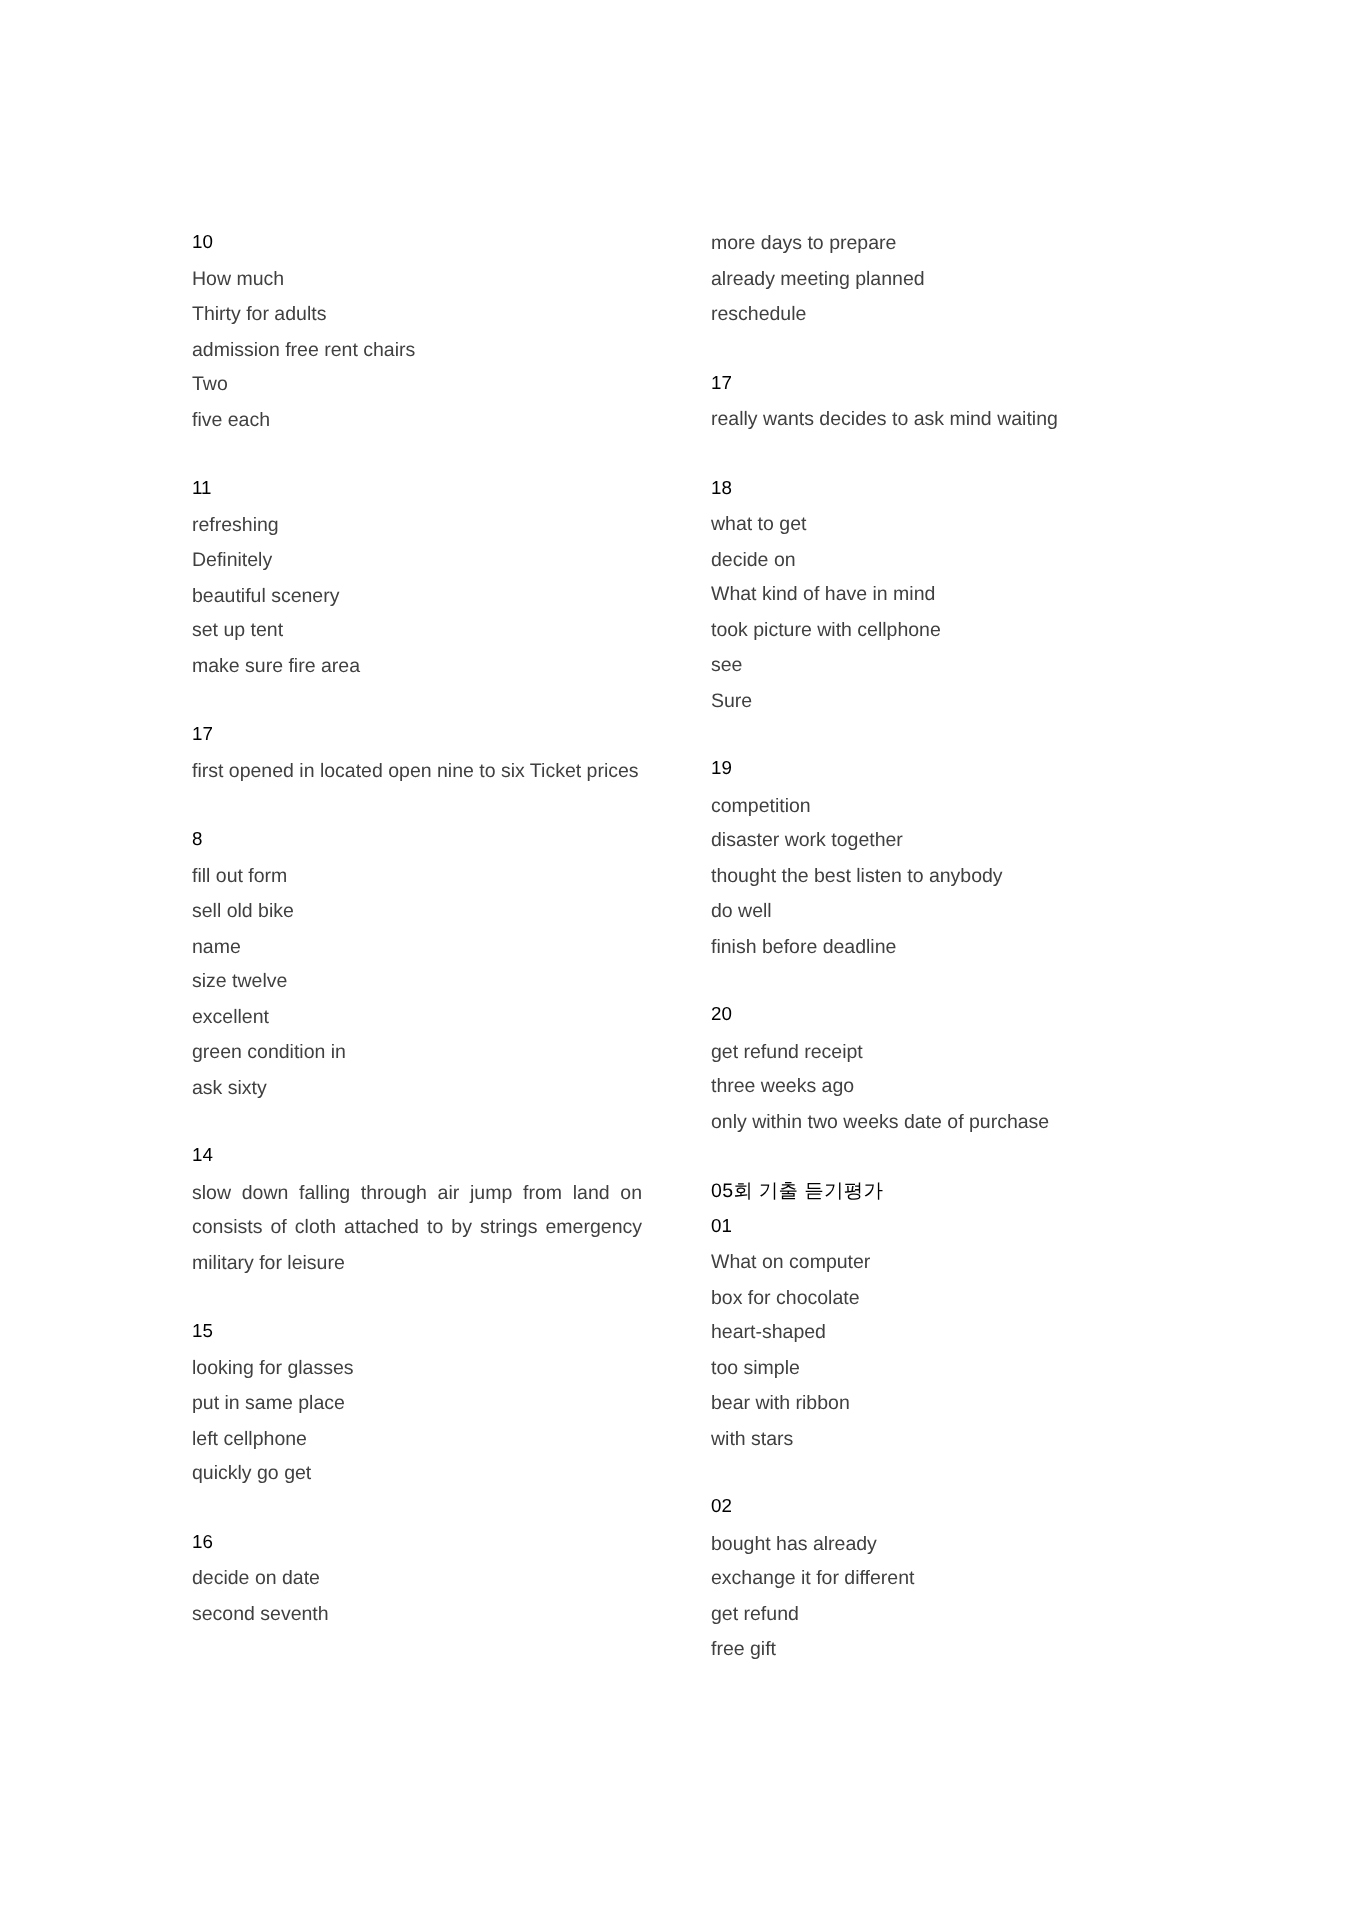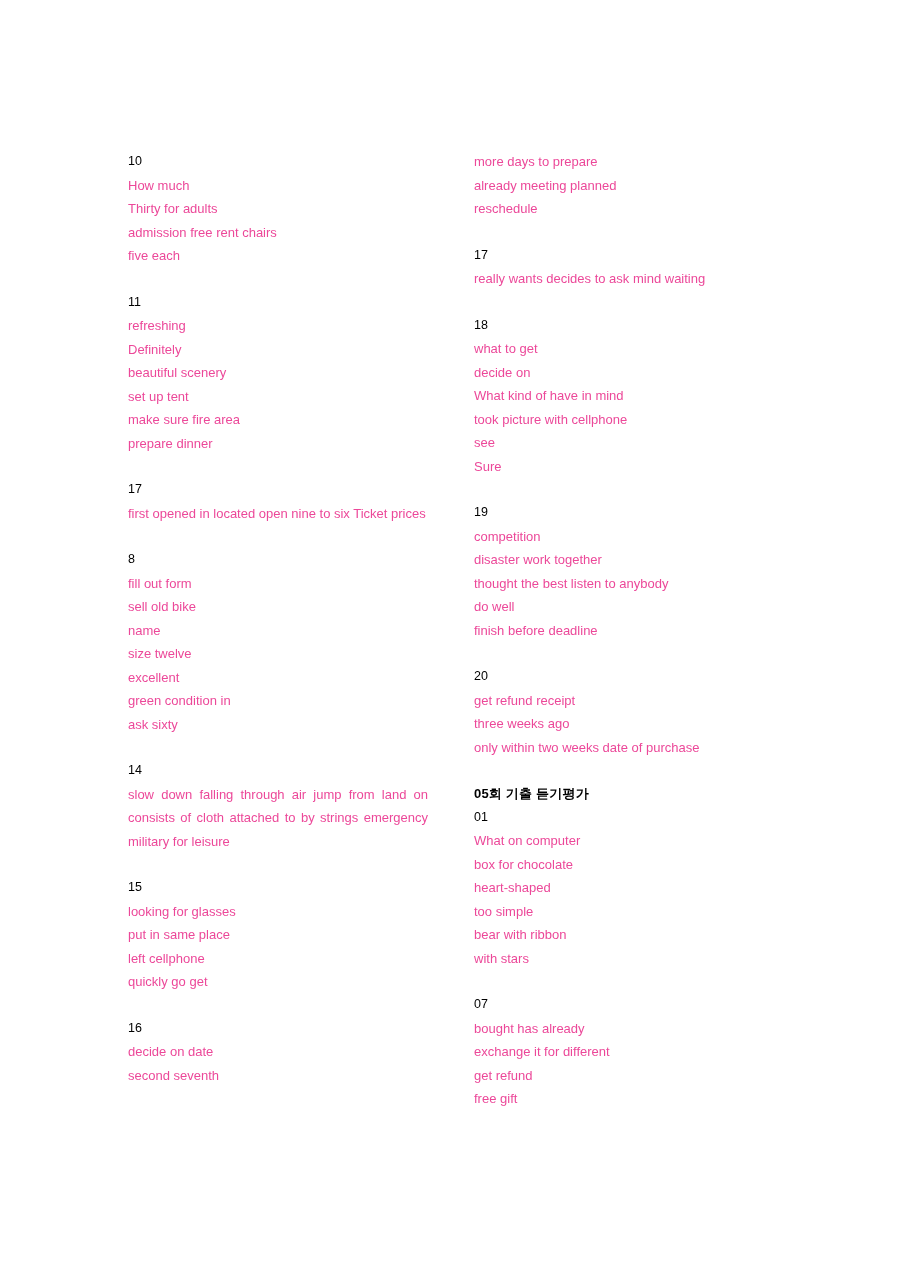--- a/index.html
+++ b/index.html
@@ -42,54 +42,54 @@
   .group:last-child { margin-bottom: 0; }
 
   .num {
     font-size: 12.5px;
     line-height: 23.5px;
     color: #000;
   }
   .line {
     font-size: 13px;
     line-height: 23.5px;
-    color: #ec4899;
+    color: #404040;
   }
   .line.justify {
     text-align: justify;
     text-align-last: left;
   }
   .sect-title {
     font-size: 13px;
-    font-weight: bold;
+    font-weight: normal;
     line-height: 23.5px;
     letter-spacing: 0.2px;
   }
 </style>
 </head>
 <body>
 
 <div class="page">
   <div class="columns">
     <div class="col col-left">
         <div class="group">
           <div class="num">10</div>
           <div class="line">How much</div>
           <div class="line">Thirty for adults</div>
           <div class="line">admission free rent chairs</div>
+          <div class="line">Two</div>
           <div class="line">five each</div>
         </div>
         <div class="group">
           <div class="num">11</div>
           <div class="line">refreshing</div>
           <div class="line">Definitely</div>
           <div class="line">beautiful scenery</div>
           <div class="line">set up tent</div>
           <div class="line">make sure fire area</div>
-          <div class="line">prepare dinner</div>
         </div>
         <div class="group">
           <div class="num">17</div>
           <div class="line justify">first opened in located open nine to six Ticket prices</div>
         </div>
         <div class="group">
           <div class="num">8</div>
           <div class="line">fill out form</div>
           <div class="line">sell old bike</div>
           <div class="line">name</div>
@@ -152,21 +152,21 @@
           <div class="sect-title">05회 기출 듣기평가</div>
           <div class="num">01</div>
           <div class="line">What on computer</div>
           <div class="line">box for chocolate</div>
           <div class="line">heart-shaped</div>
           <div class="line">too simple</div>
           <div class="line">bear with ribbon</div>
           <div class="line">with stars</div>
         </div>
         <div class="group">
-          <div class="num">07</div>
+          <div class="num">02</div>
           <div class="line">bought has already</div>
           <div class="line">exchange it for different</div>
           <div class="line">get refund</div>
           <div class="line">free gift</div>
         </div>
       </div>
   </div>
 </div>
 
 </body></html>

